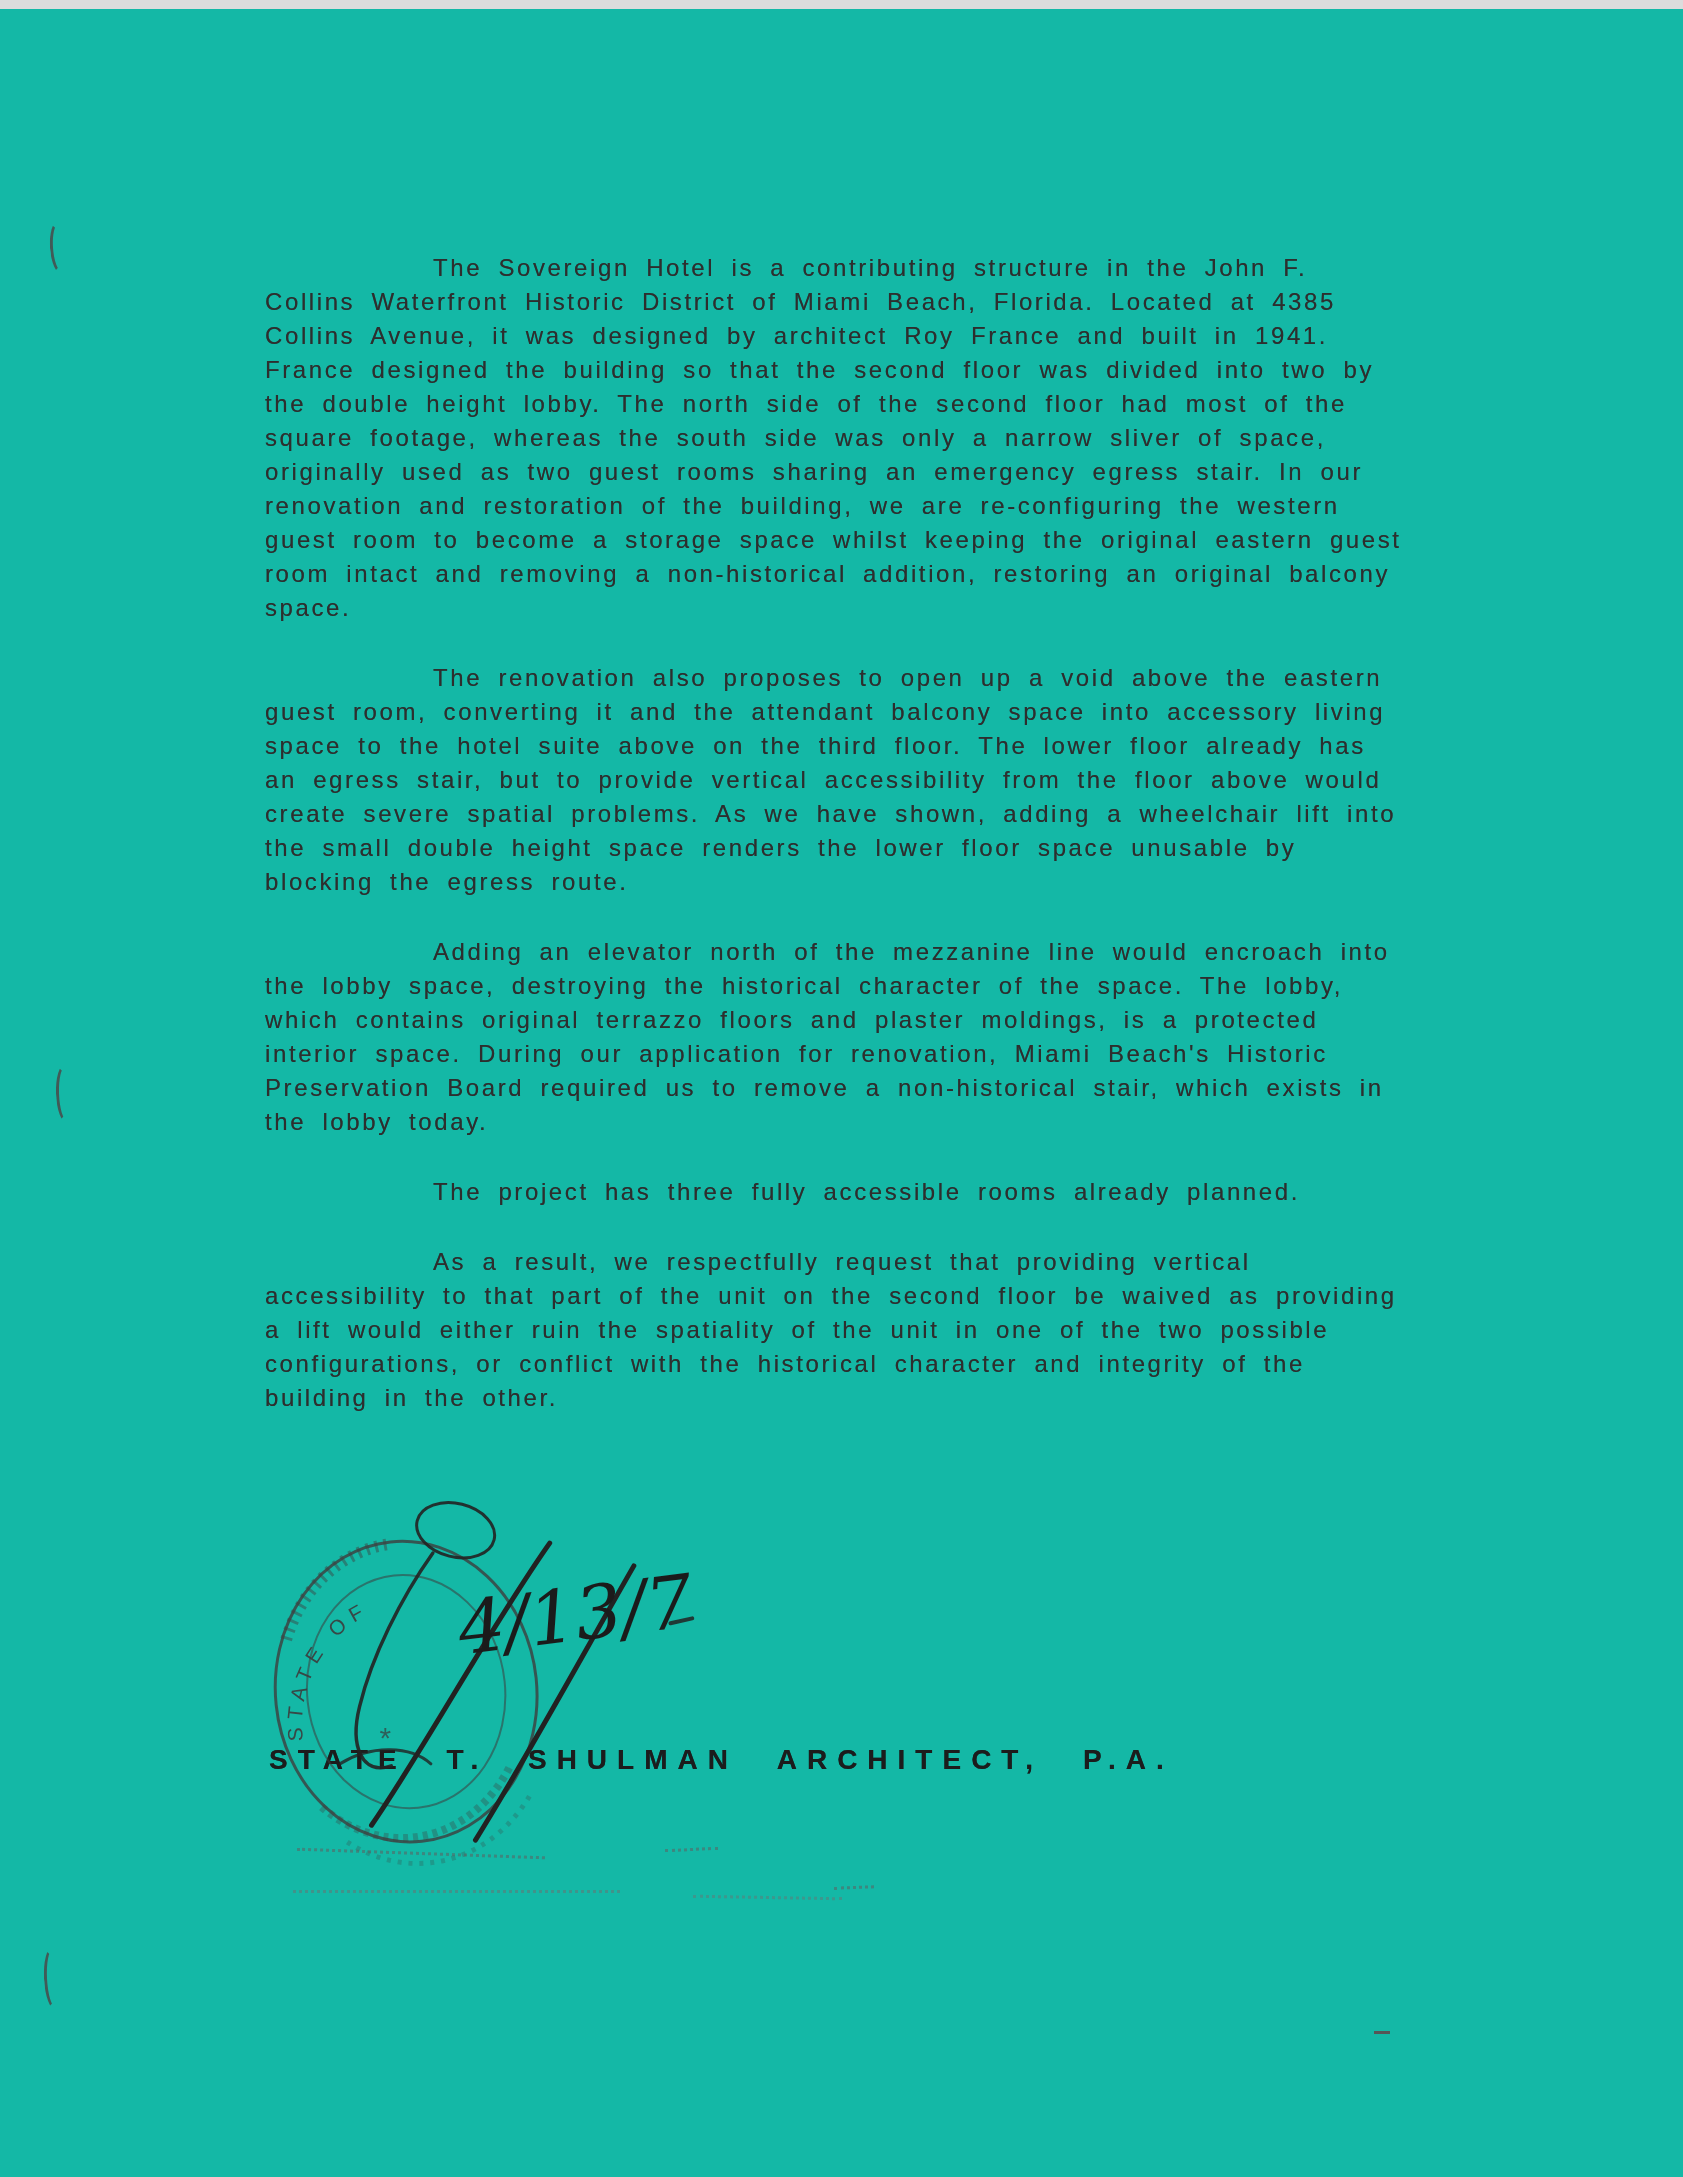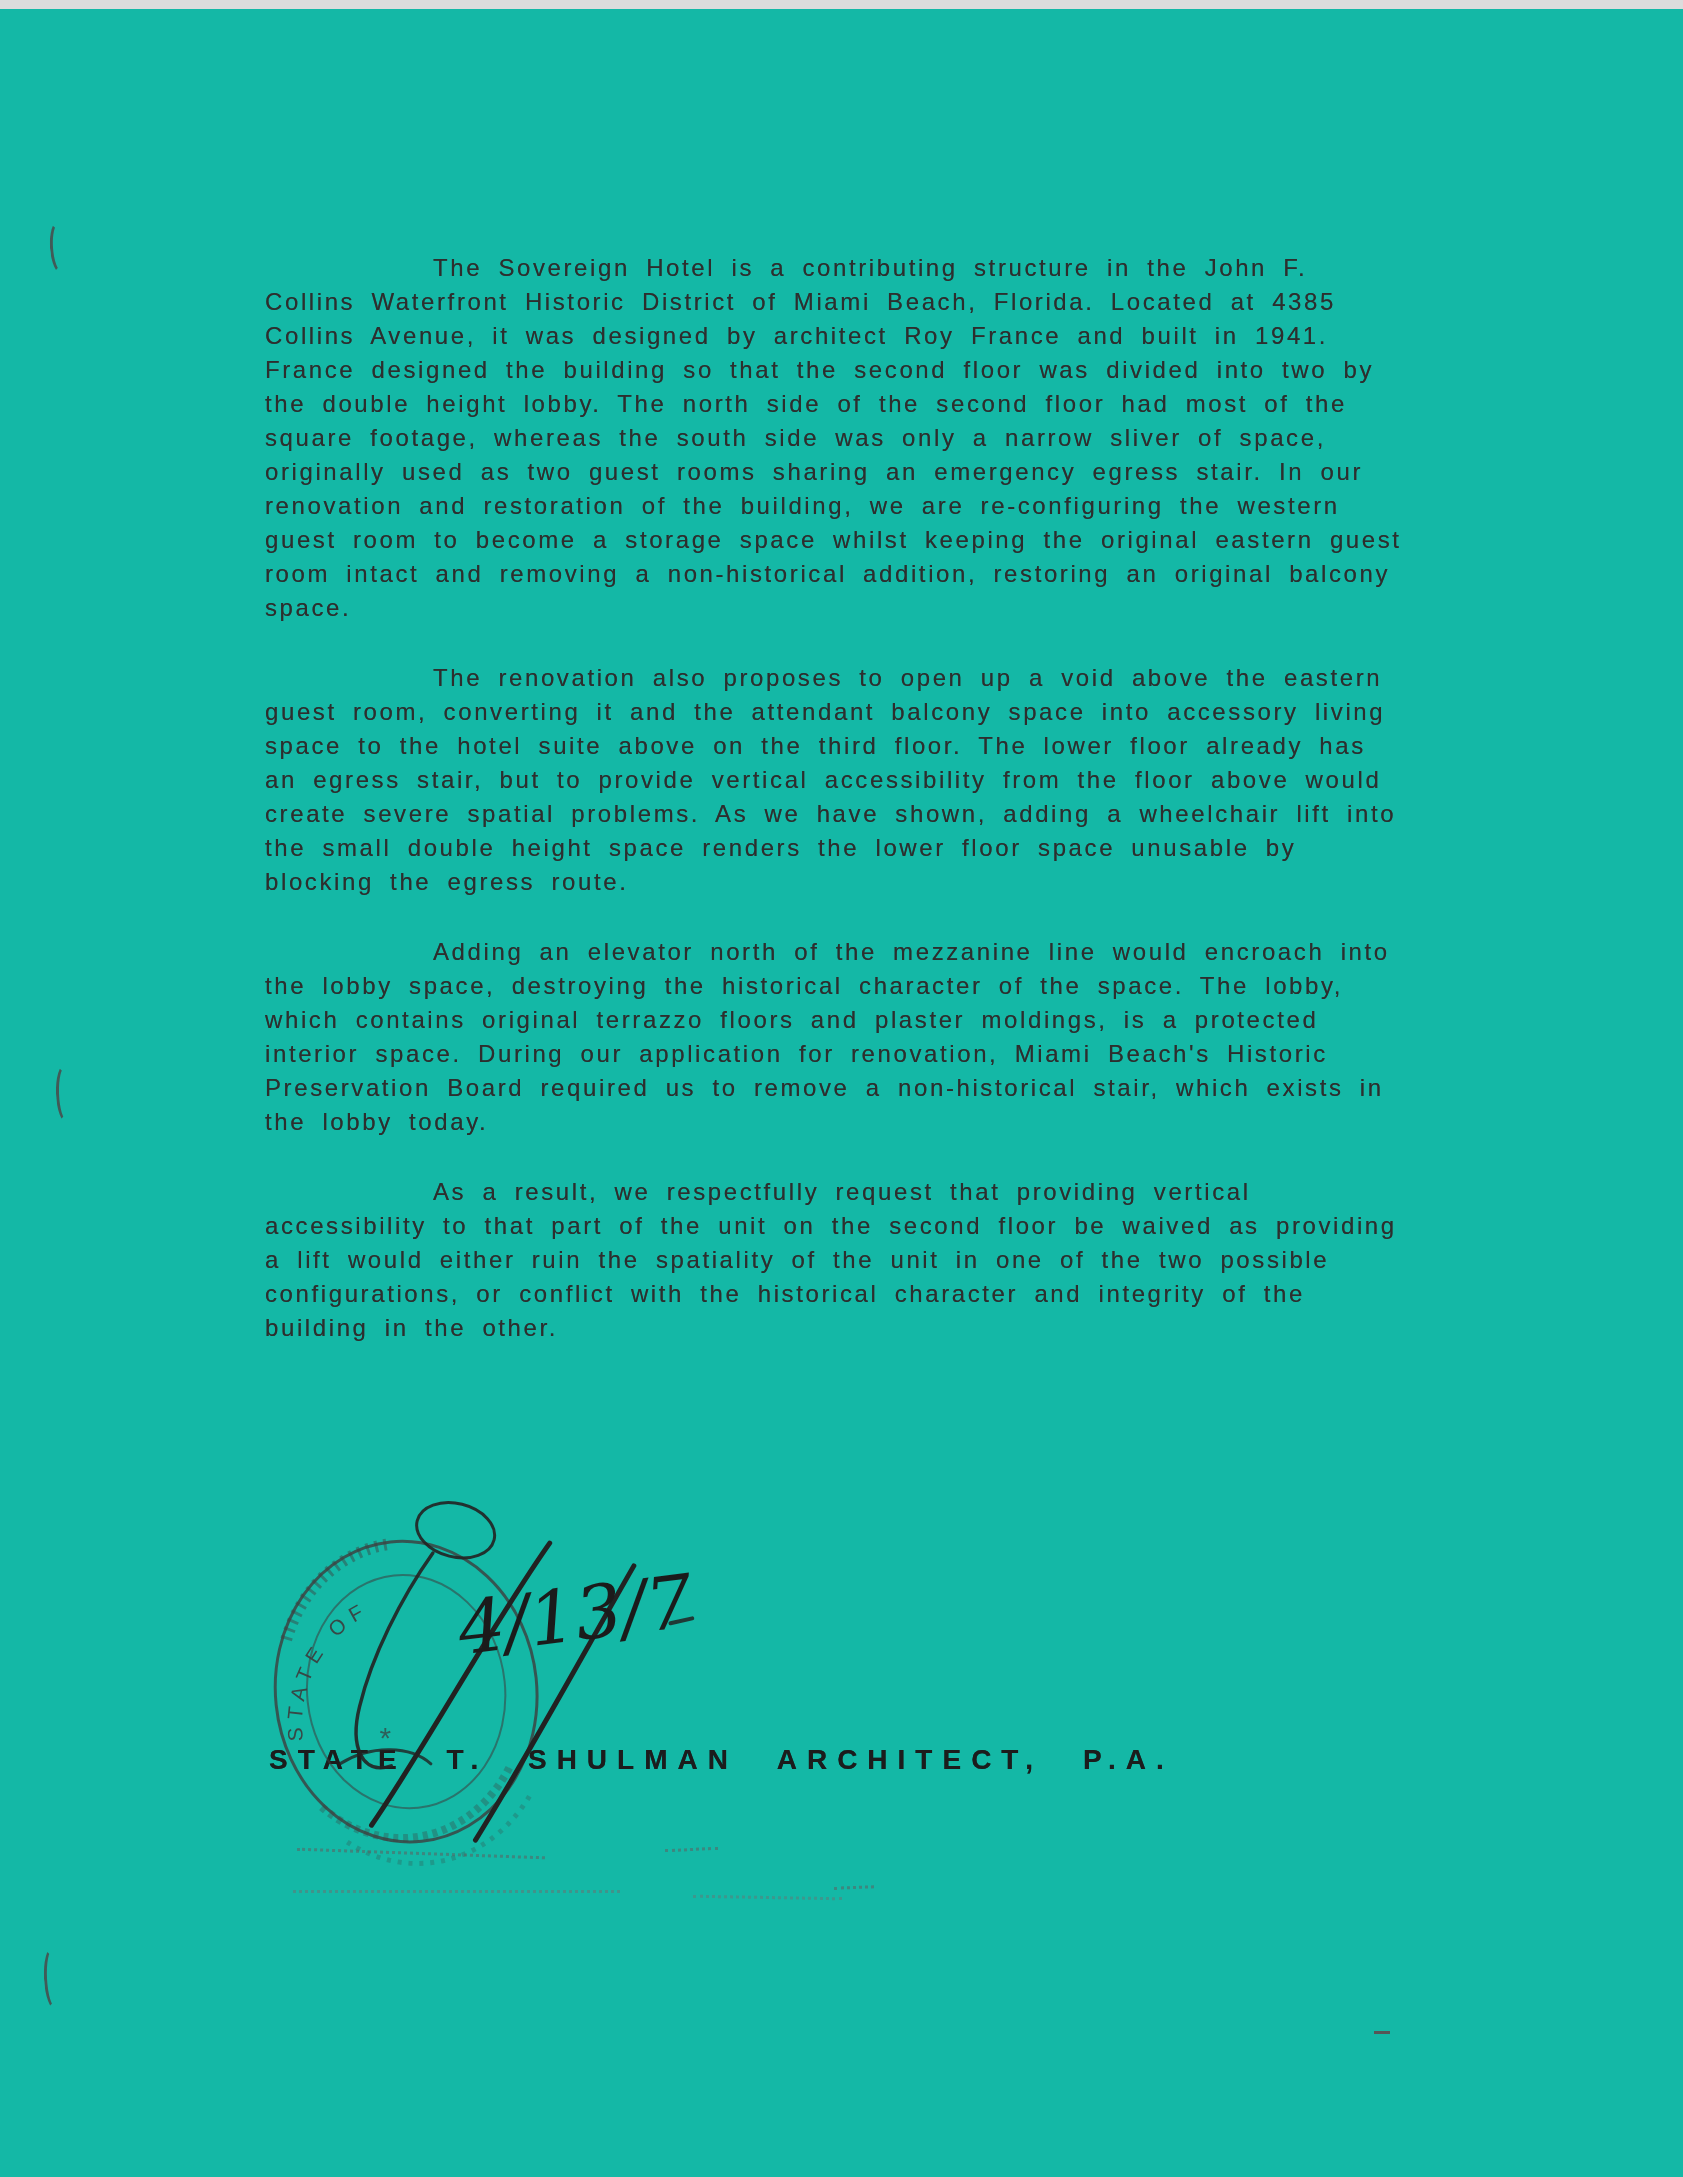--- a/index.html
+++ b/index.html
@@ -82,20 +82,21 @@
 <div class="page">
 
   <div class="artifact art1"></div>
   <div class="artifact art2"></div>
   <div class="artifact art3"></div>
 
   <main class="letter-body">
     <p class="para">The Sovereign Hotel is a contributing structure in the John F. Collins Waterfront Historic District of Miami Beach, Florida. Located at 4385 Collins Avenue, it was designed by architect Roy France and built in 1941. France designed the building so that the second floor was divided into two by the double height lobby. The north side of the second floor had most of the square footage, whereas the south side was only a narrow sliver of space, originally used as two guest rooms sharing an emergency egress stair. In our renovation and restoration of the building, we are re-configuring the western guest room to become a storage space whilst keeping the original eastern guest room intact and removing a non-historical addition, restoring an original balcony space.</p>
     <p class="para">The renovation also proposes to open up a void above the eastern guest room, converting it and the attendant balcony space into accessory living space to the hotel suite above on the third floor. The lower floor already has an egress stair, but to provide vertical accessibility from the floor above would create severe spatial problems. As we have shown, adding a wheelchair lift into the small double height space renders the lower floor space unusable by blocking the egress route.</p>
     <p class="para">Adding an elevator north of the mezzanine line would encroach into the lobby space, destroying the historical character of the space. The lobby, which contains original terrazzo floors and plaster moldings, is a protected interior space. During our application for renovation, Miami Beach's Historic Preservation Board required us to remove a non-historical stair, which exists in the lobby today.</p>
+    <p class="para">The project has three fully accessible rooms already planned.</p>
     <p class="para">As a result, we respectfully request that providing vertical accessibility to that part of the unit on the second floor be waived as providing a lift would either ruin the spatiality of the unit in one of the two possible configurations, or conflict with the historical character and integrity of the building in the other.</p>
   </main>
 
   <div class="signer-name">STATE T. SHULMAN ARCHITECT, P.A.</div>
 
   <svg class="stamp" viewBox="0 0 600 510" width="594" height="505" xmlns="http://www.w3.org/2000/svg" xmlns:xlink="http://www.w3.org/1999/xlink">
     <defs>
       <path id="sealArc" d="M 72 268 A 118 126 0 0 1 298 236" fill="none"></path>
     </defs>
 

